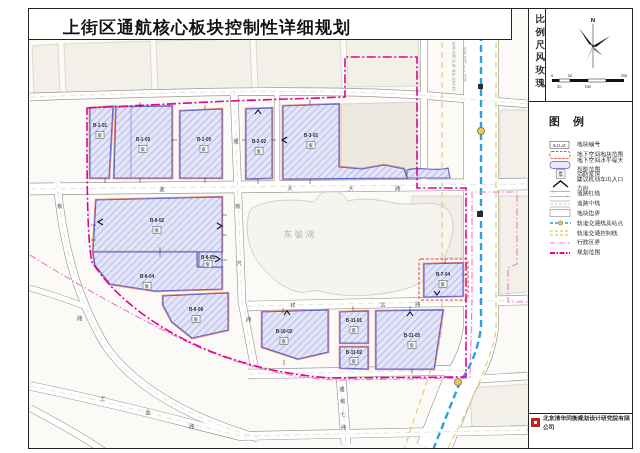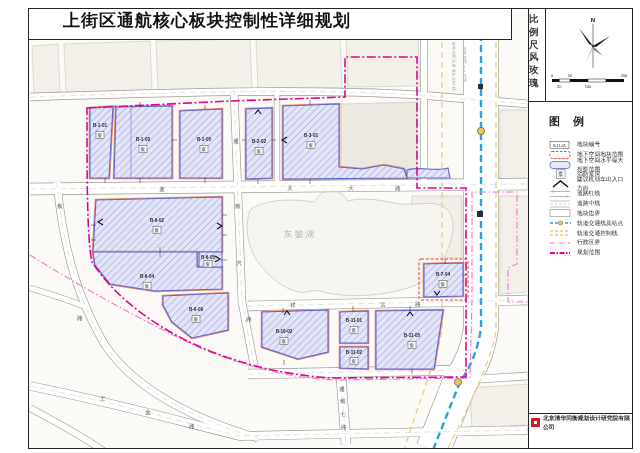--- a/index.html
+++ b/index.html
@@ -3,27 +3,27 @@
 <meta charset="utf-8">
 <style>
   *{box-sizing:border-box;margin:0;padding:0}
   body{width:640px;height:453px;background:#fff}
   .page{position:relative;width:640px;height:453px;background:#fff;overflow:hidden;
         font-family:"Liberation Sans",sans-serif;color:#111}
   .map-svg{position:absolute;left:0;top:0;z-index:1}
   .frame{position:absolute;left:28px;top:8px;width:605px;height:441px;border:1px solid #222;
          z-index:4;pointer-events:none}
   .title-box{position:absolute;left:28px;top:8px;width:484px;height:32px;border:1px solid #222;
-             background:#fff;z-index:3;display:flex;align-items:flex-start;padding-left:34px;
+             background:#fff;z-index:3;display:flex;align-items:flex-end;padding-left:34px;
              font-size:17px;font-weight:bold;letter-spacing:1px}
   .sidebar{position:absolute;left:528px;top:8px;width:105px;height:441px;background:#fff;z-index:3;
            border-left:1px solid #222}
   .sb-top{height:94px;border-bottom:1px solid #222;display:flex}
   .sb-vlabel{width:17px;border-right:1px solid #222;font-size:9.5px;line-height:1.35;
-             text-align:left;padding-top:5px;word-break:break-all;font-weight:bold;color:#333}
+             text-align:right;padding-top:5px;word-break:break-all;font-weight:bold;color:#333}
   .sb-legend{padding:12px 4px 0 20px}
   .lg-title{font-size:11px;font-weight:bold;letter-spacing:13px;color:#222;margin-bottom:11px}
   .lg-row{display:flex;align-items:center;gap:4px;height:9.8px;font-size:5.8px;color:#222}
   .lg-row svg{flex:none}
   .sb-company{position:absolute;left:0;right:0;top:405px;height:18px;border-top:1px solid #222;
               display:flex;align-items:center;gap:3px;padding:0 2px;font-size:5.8px;font-weight:bold;color:#222}
   .logo{width:9px;height:9px;background:#c02424;flex:none;position:relative}
   .logo::after{content:"";position:absolute;left:3px;top:3px;width:3px;height:3px;background:#fff}
   .sb-bottom{position:absolute;left:0;right:0;top:423px;bottom:0;border-top:1px solid #222;display:flex}
   .dt{flex:1;font-size:6.5px;font-weight:bold;display:flex;align-items:center;padding-left:3px}

